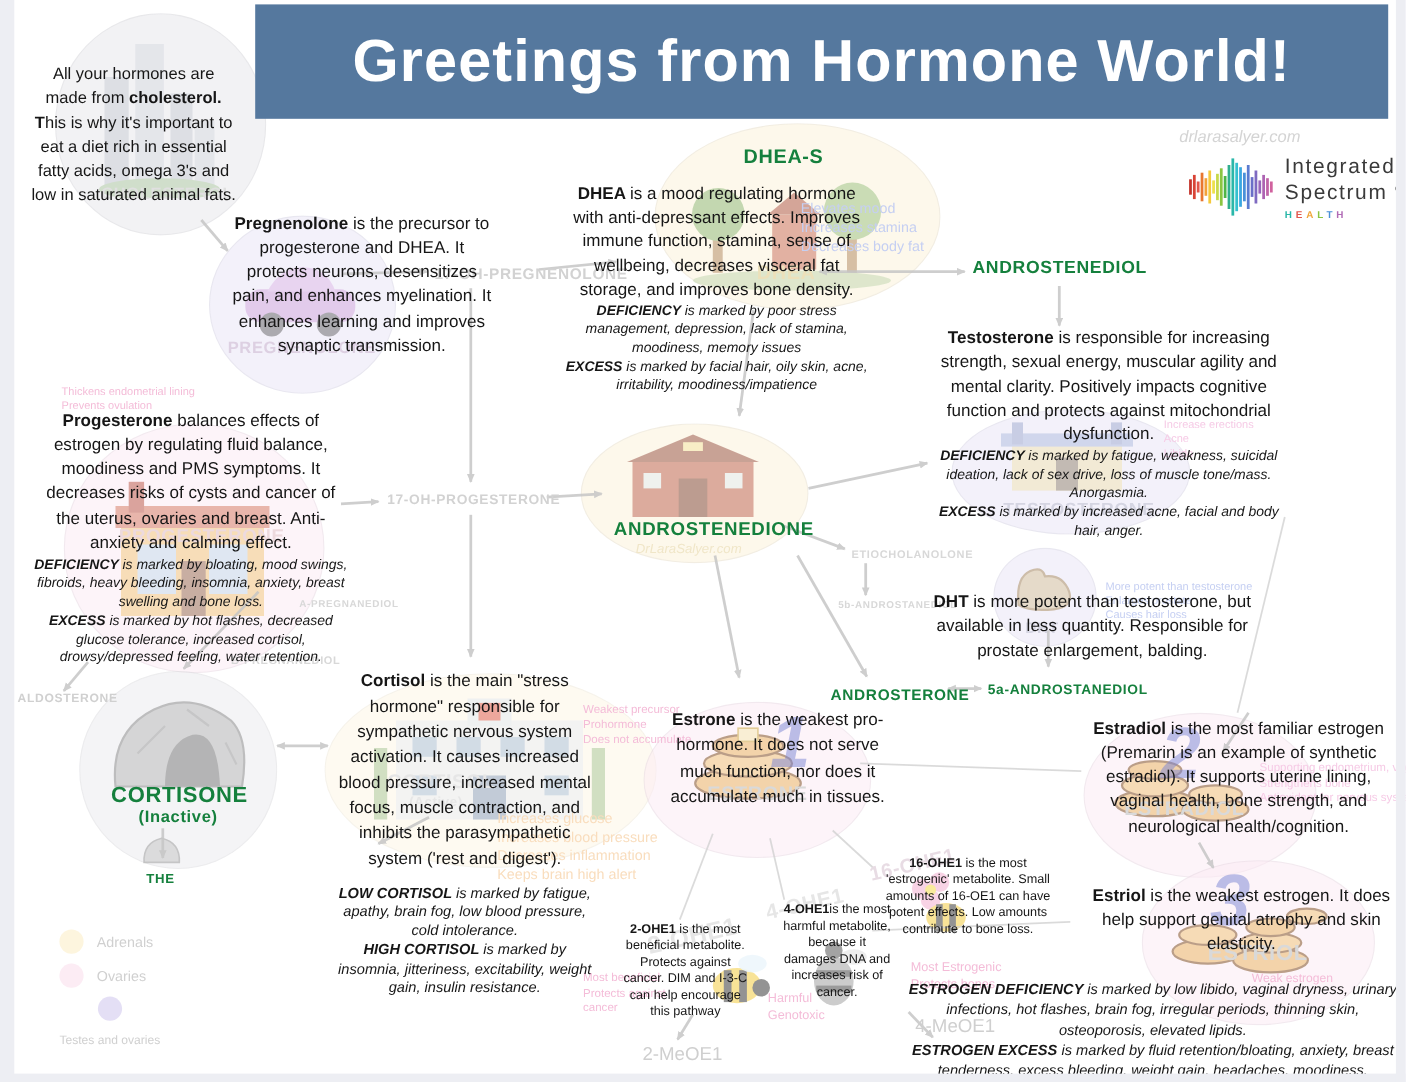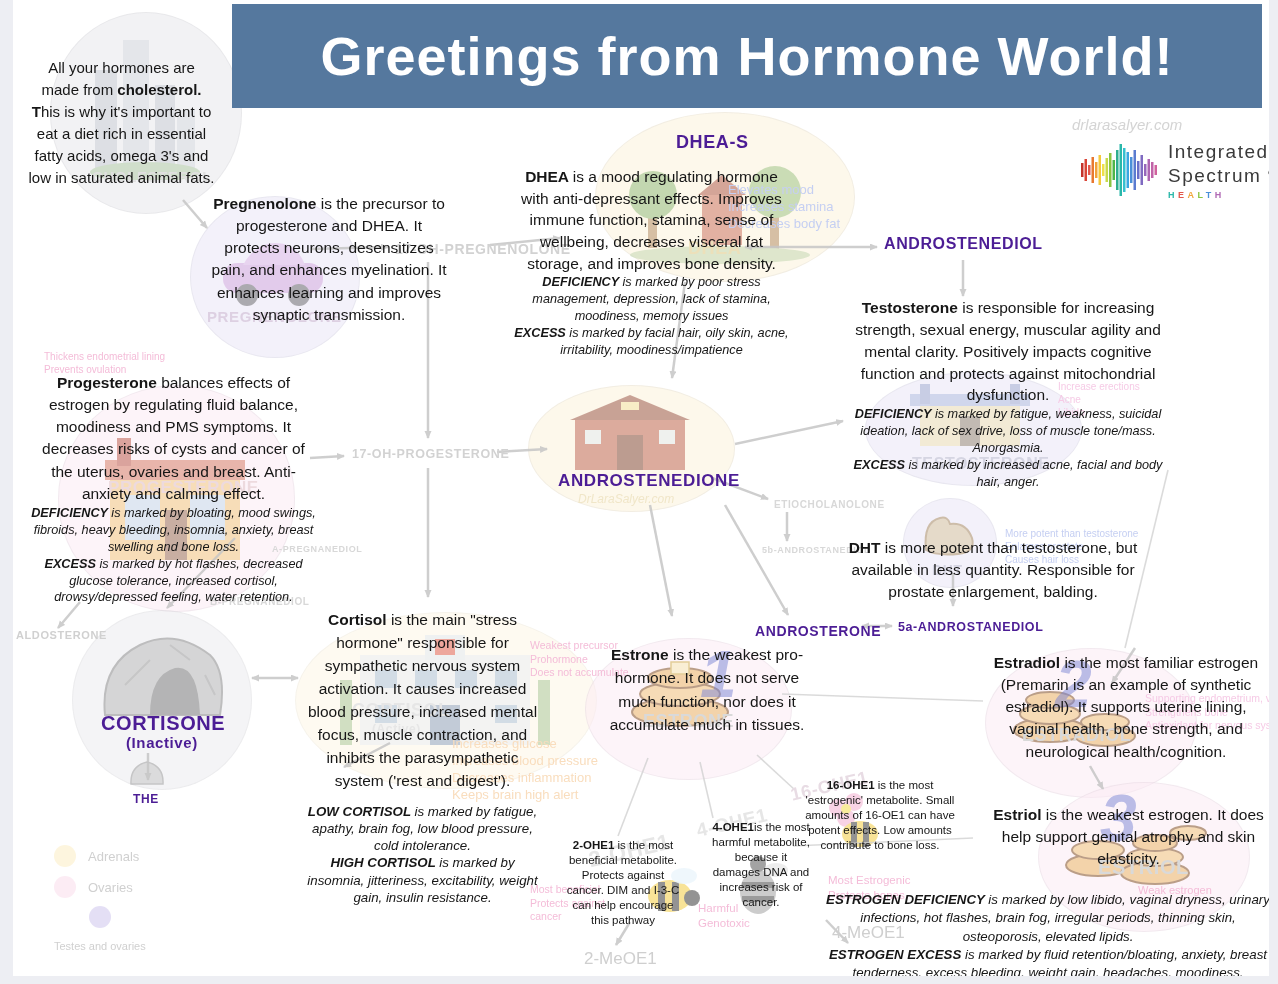--- a/index.html
+++ b/index.html
@@ -15,21 +15,21 @@
   
   .blk{position:absolute;z-index:5;color:#161616;text-align:center;}
   .b{font-weight:bold;}
   .bi{font-weight:bold;font-style:italic;}
   .blk p{margin:0;}
   .body15{font-size:15.5px;line-height:1.43;}
   .note{font-size:12.7px;font-style:italic;line-height:1.33;margin-top:2px;}
   .note2{font-size:13.3px;font-style:italic;line-height:1.3;}
   .small{font-size:11.5px;line-height:1.3;}
   
-  .flab{position:absolute;color:#4c1d95;font-weight:bold;letter-spacing:0.6px;z-index:2;white-space:nowrap;}
+  .flab{position:absolute;color:#15803d;font-weight:bold;letter-spacing:0.6px;z-index:2;white-space:nowrap;}
   .fnote{position:absolute;z-index:2;line-height:1.3;white-space:nowrap;}
   .pink{color:#f4bcd8;}
   .pink2{color:#f6cbe6;}
   .blue{color:#c5cff2;}
   .orange{color:#f9ddbd;}
   
   .bubble{position:absolute;border-radius:50%;z-index:0;border:1.5px solid rgba(120,120,130,0.08);}
   .yel{background:rgba(251,243,218,0.55);}
   .pnk{background:rgba(251,233,243,0.5);}
   .pur{background:rgba(228,224,244,0.45);}
@@ -278,21 +278,21 @@
   <div class="flab" style="left:272px;top:544px;font-size:9px;color:#d8d8d8;">A-PREGNANEDIOL</div>
   <div class="flab" style="left:210px;top:596px;font-size:10px;color:#d8d8d8;">B-PREGNANEDIOL</div>
   <div class="fnote" style="left:584px;top:948px;font-size:17px;color:#cfcfcf;">2-MeOE1</div>
   <div class="fnote" style="left:832px;top:922px;font-size:17px;color:#cfcfcf;">4-MeOE1</div>
 
   <div class="fnote blue" style="left:728px;top:182px;font-size:13px;">
     <div>Elevates mood</div>
     <div>Increases stamina</div>
     <div>Decreases body fat</div>
   </div>
-  <div class="fnote pink" style="left:44px;top:350px;font-size:10px;">
+  <div class="fnote pink" style="left:56px;top:350px;font-size:10px;">
     <div>Thickens endometrial lining</div>
     <div>Prevents ovulation</div>
   </div>
   <div class="fnote pink2" style="left:1058px;top:380px;font-size:10px;">
     <div>Increase erections</div>
     <div>Acne</div>
     <div>Libido</div>
   </div>
   <div class="fnote blue" style="left:1005px;top:527px;font-size:10px;">
     <div>More potent than testosterone</div>

